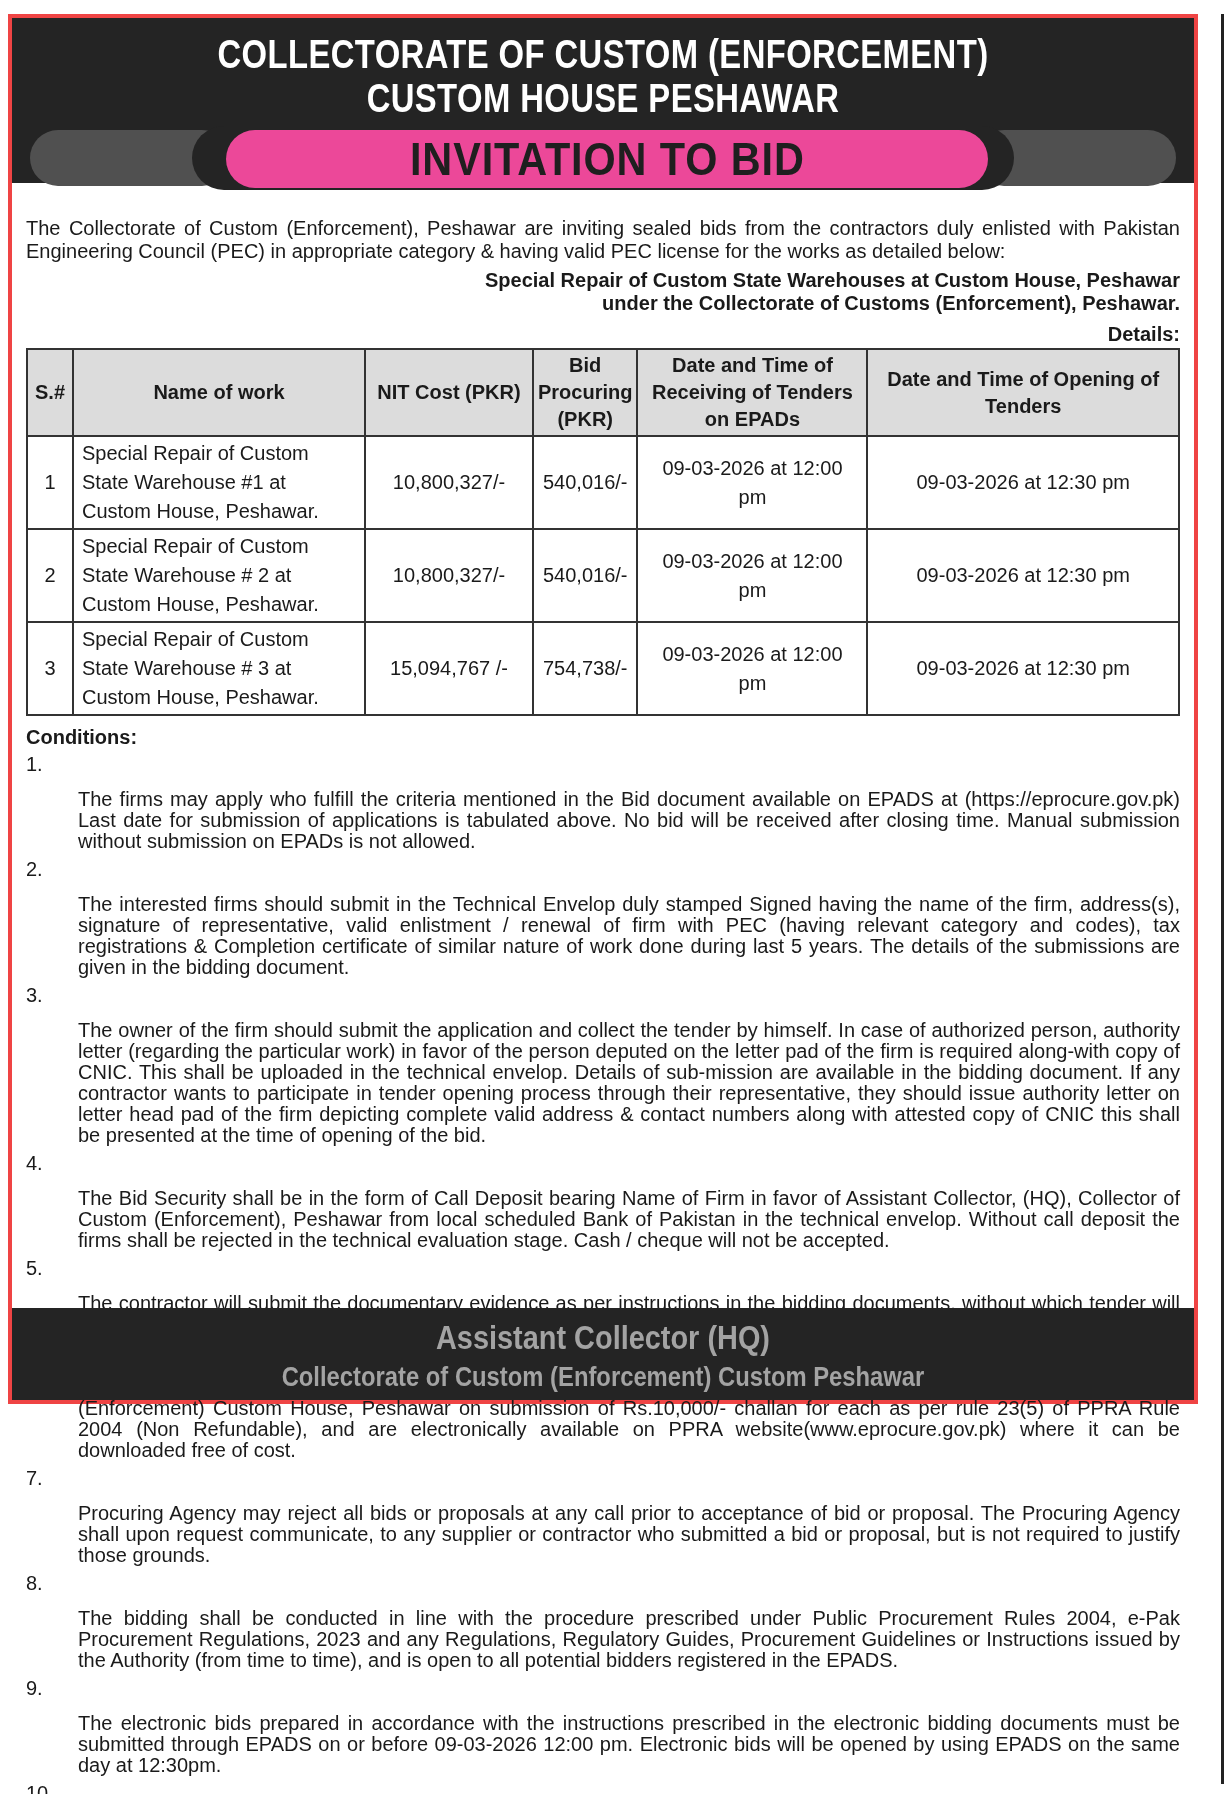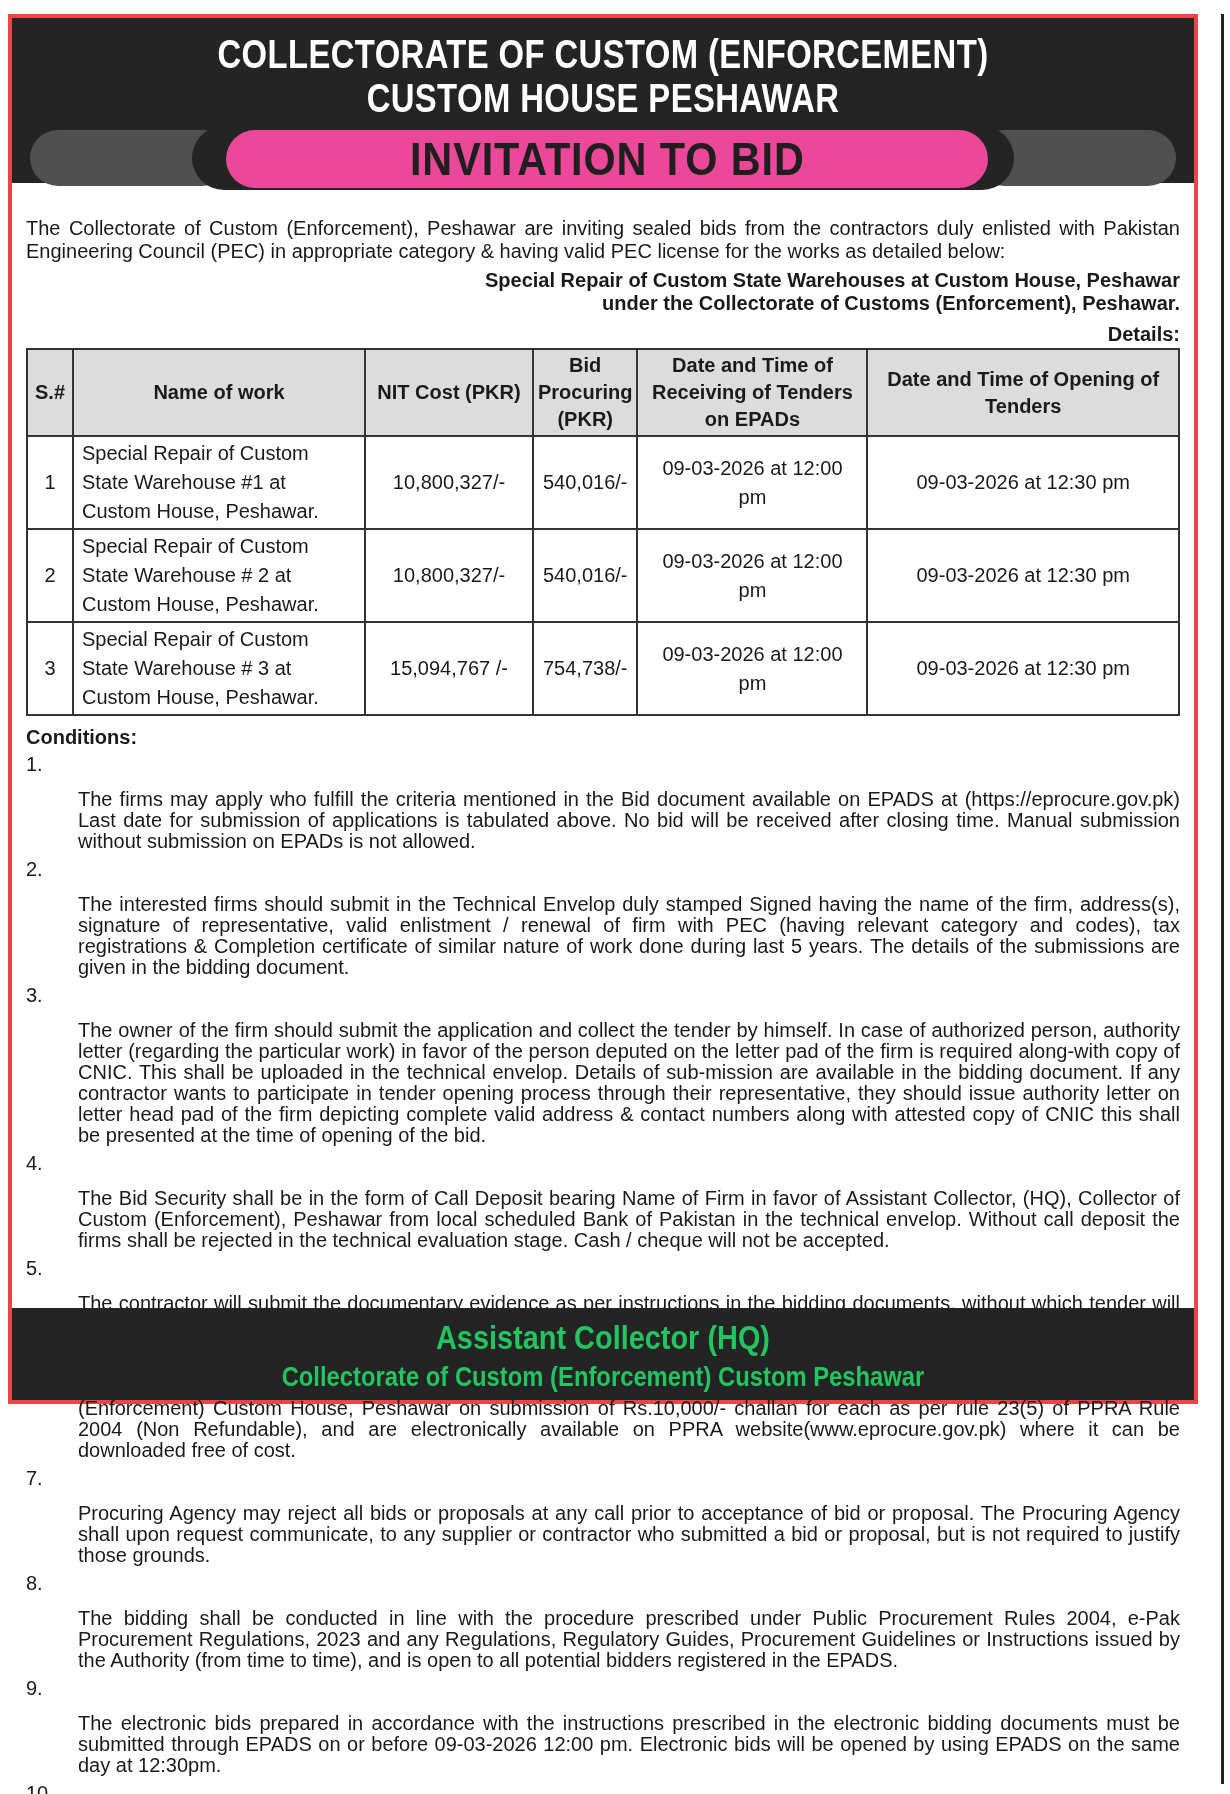--- a/index.html
+++ b/index.html
@@ -37,21 +37,21 @@
   table.works td { line-height: 29px; padding: 2px 8px; height: 86px; }
   table.works td.name { text-align: left; }
 
   .conds-label { font-weight: bold; margin-top: 10px; }
   ol.conds { list-style: none; margin: 4px 0 0 0; padding: 0; }
   ol.conds li { display: flex; margin-bottom: 6px; }
   ol.conds li .num { width: 52px; flex: 0 0 52px; }
   ol.conds li .txt { flex: 1; text-align: justify; line-height: 21px; margin-top: 36px; }
 
   .footer { position: absolute; left: 0; right: 0; bottom: 0; height: 92px; background: #242424;
-            color: #22c55e; text-align: center; }
+            color: #a3a3a3; text-align: center; }
   .f1 { font-size: 34px; font-weight: bold; padding-top: 10px; line-height: 38px; transform: scaleX(0.85); }
   .f2 { font-size: 28px; font-weight: bold; line-height: 34px; margin-top: 4px; transform: scaleX(0.85); }
 </style>
 </head>
 <body>
 
 <div class="sheet">
   <div class="header">
     <div class="h-title1">COLLECTORATE OF CUSTOM (ENFORCEMENT)</div>
     <div class="h-title2">CUSTOM HOUSE PESHAWAR</div>

